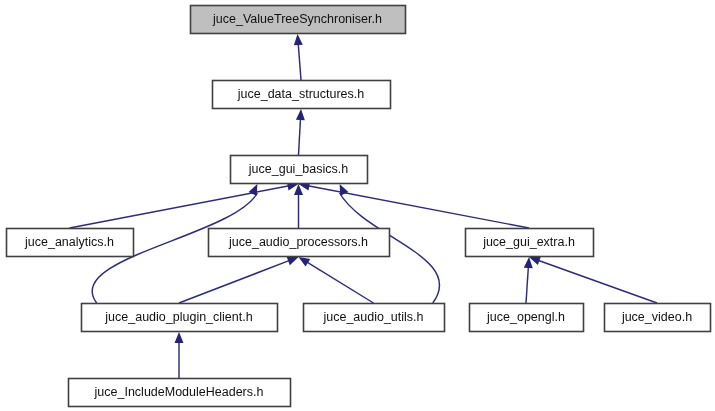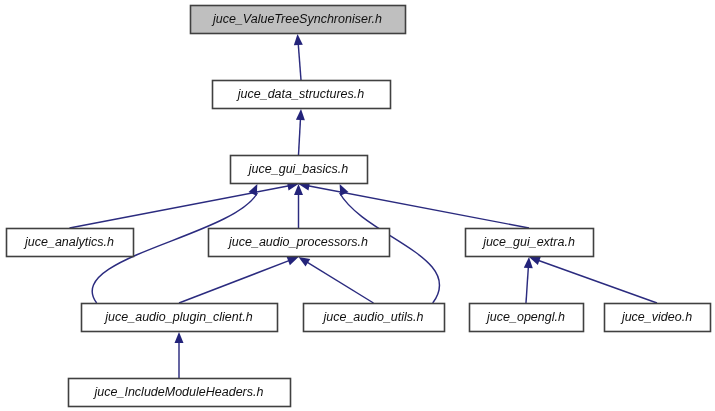--- a/index.html
+++ b/index.html
@@ -11,21 +11,20 @@
     width: 715px;
     height: 411px;
     overflow: hidden;
     font-family: "Liberation Sans", "DejaVu Sans", sans-serif;
   }
   #graph-root {
     position: relative;
     width: 715px;
     height: 411px;
     background: #ffffff;
-    font-style: italic;
   }
   svg#dep-graph {
     display: block;
     width: 715px;
     height: 411px;
   }
   .node-box {
     fill: #ffffff;
     stroke: #404040;
     stroke-width: 1.6;

